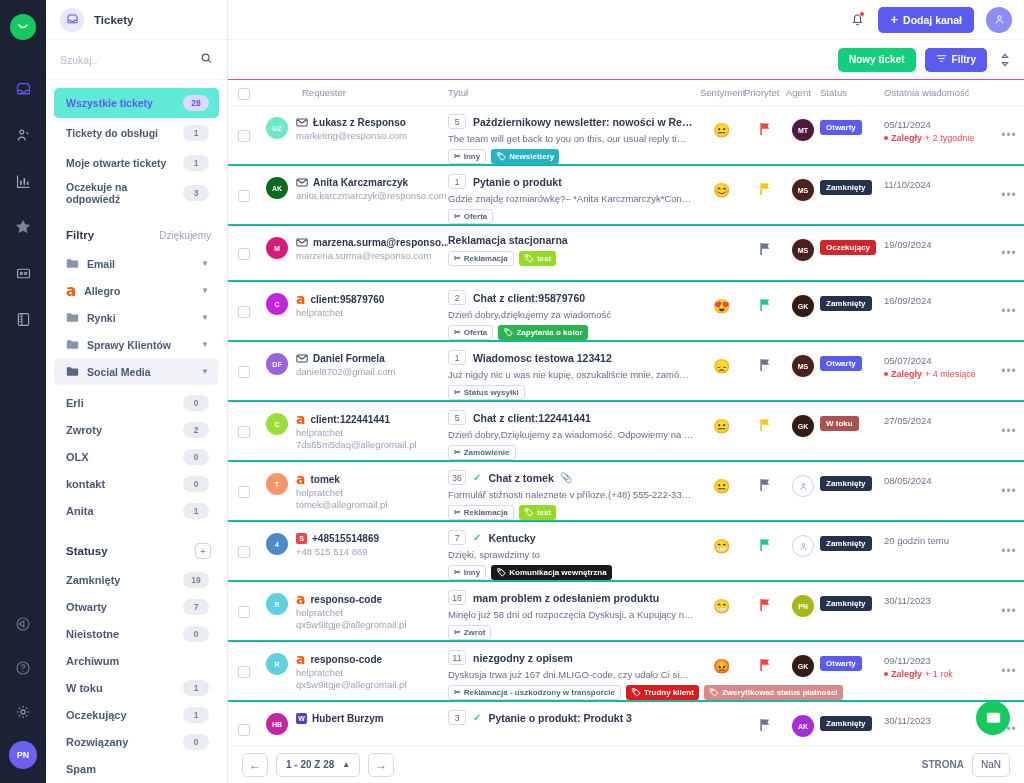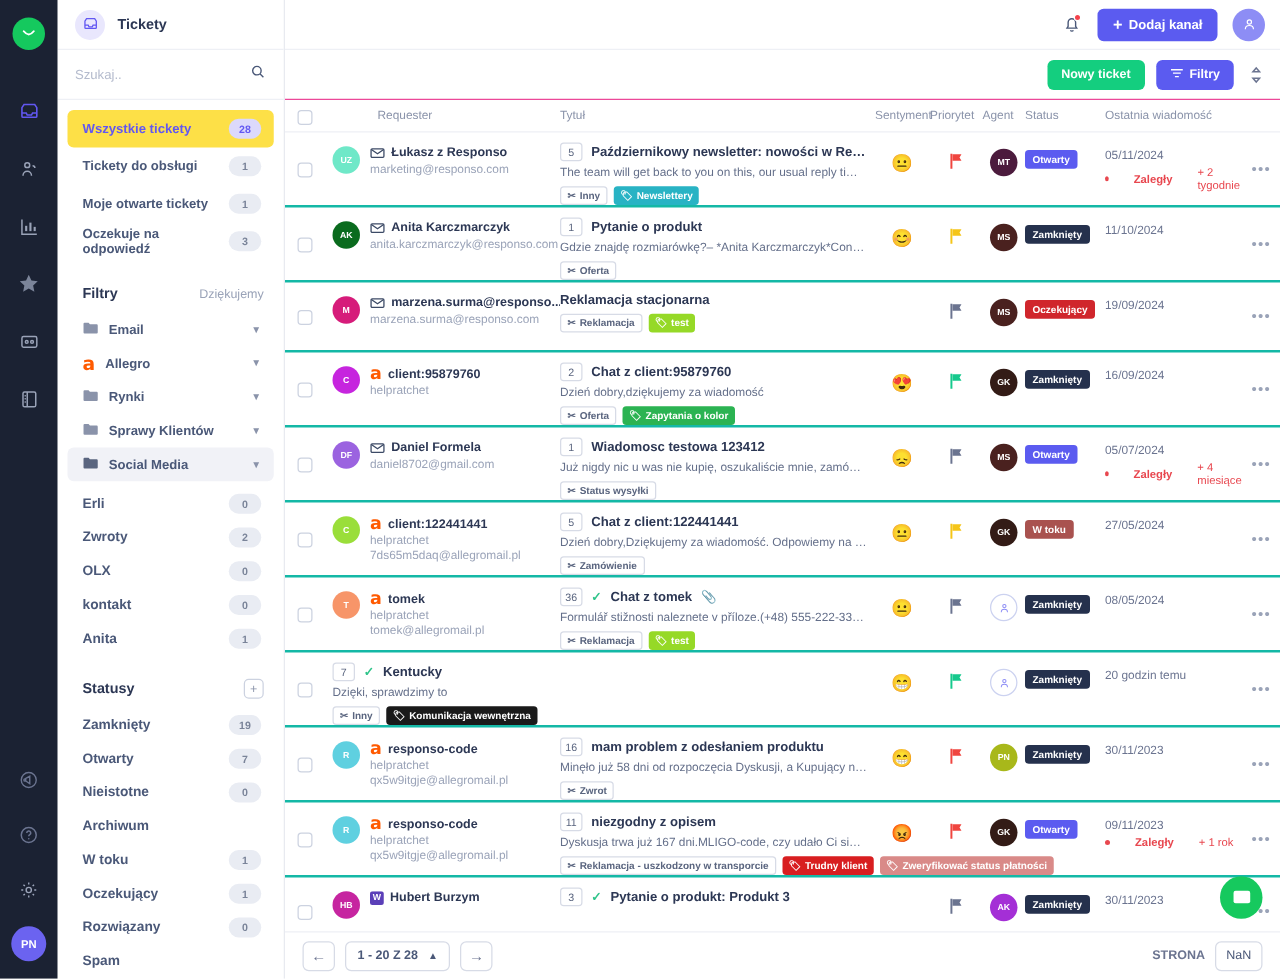--- a/index.html
+++ b/index.html
@@ -66,21 +66,21 @@
   }
   .lp-search input::placeholder { color: #b4bbcd; }
   .lp-scroll { flex: 1; overflow: hidden; padding-top: 8px; }
 
   .nav-item {
     height: 30px; margin: 0 8px; border-radius: 5px;
     display: flex; align-items: center; justify-content: space-between;
     padding: 0 10px 0 12px; cursor: pointer;
   }
   .nav-item .lbl { font-size: 10.5px; color: #4a5878; font-weight: bold; }
-  .nav-item.active { background: #fde047; }
+  .nav-item.active { background: #5eead4; }
   .nav-item.active .lbl { color: #6257f2; }
   .pill {
     min-width: 26px; height: 16px; border-radius: 8px; background: #e9ecf3;
     color: #7a8499; font-size: 8.5px; font-weight: bold;
     display: flex; align-items: center; justify-content: center; padding: 0 6px;
   }
   .nav-item.active .pill { background: #dcd9fb; color: #6257f2; }
 
   .sec-head {
     display: flex; align-items: center; justify-content: space-between;
@@ -196,21 +196,21 @@
     display: flex; align-items: center; gap: 3px; padding: 0 5px; white-space: nowrap;
   }
   .tag.outline { border: 1px solid #d7dbe6; color: #5a657f; background: #fff; }
   .tag.solid { color: #fff; }
 
   .badge {
     height: 15px; border-radius: 3px; font-size: 8px; font-weight: bold;
     color: #fff; display: inline-flex; align-items: center; padding: 0 6px; white-space: nowrap;
   }
   .date { font-size: 9.5px; color: #6b7490; }
-  .overdue { font-size: 9px; color: #e8474f; margin-top: 3px; display: flex; align-items: center; gap: 20px; }
+  .overdue { font-size: 9px; color: #e8474f; margin-top: 3px; display: flex; align-items: center; gap: 3px; }
   .overdue b { font-weight: bold; }
   .overdue .odot { width: 4px; height: 4px; border-radius: 50%; background: #e8474f; display: inline-block; }
   .overdue .plain { color: #e8474f; font-weight: normal; }
 
   .agent-empty {
     width: 22px; height: 22px; border-radius: 50%; border: 1px solid #ccd2f0;
     display: flex; align-items: center; justify-content: center; color: #8d8df5;
   }
 
   
@@ -844,20 +844,30 @@
           </div>
           <div class="c-last">
             <div class="date">08/05/2024</div>
           </div>
           <div class="c-more">•••</div>
         </div>
         <div class="row">
           <div class="c-check">
             <span class="cbox"></span>
           </div>
+          <div class="c-req">
+            <span class="avatar" style="background:#4d8ac9">4</span>
+            <span class="req-info">
+              <span class="req-name">
+                <span class="sms-icon">S</span>
+                <span>+48515514869</span>
+              </span>
+              <div class="req-sub">+48 515 514 869</div>
+            </span>
+          </div>
           <div class="c-tit">
             <div class="t-line1">
               <span class="cntbox">7</span>
               <span class="tcheck">✓</span>
               <span class="t-title">Kentucky</span>
             </div>
             <div class="t-snippet">Dzięki, sprawdzimy to</div>
             <div class="t-tags">
               <span class="tag outline"><span>✂</span>Inny</span>
               <span class="tag solid" style="background:#1a1a1a"><span>🏷</span>Komunikacja wewnętrzna</span>

